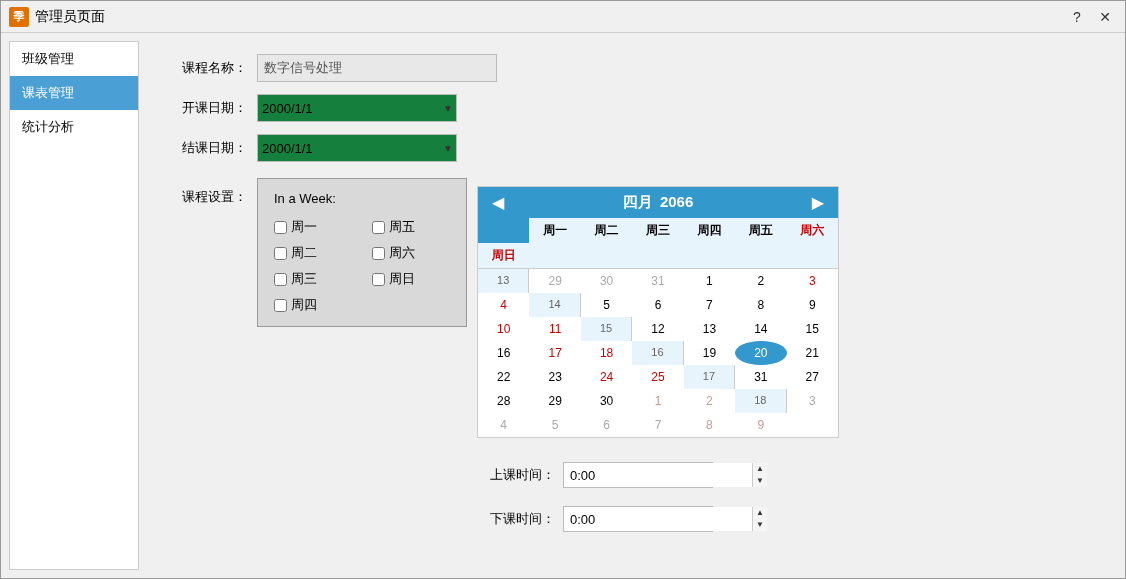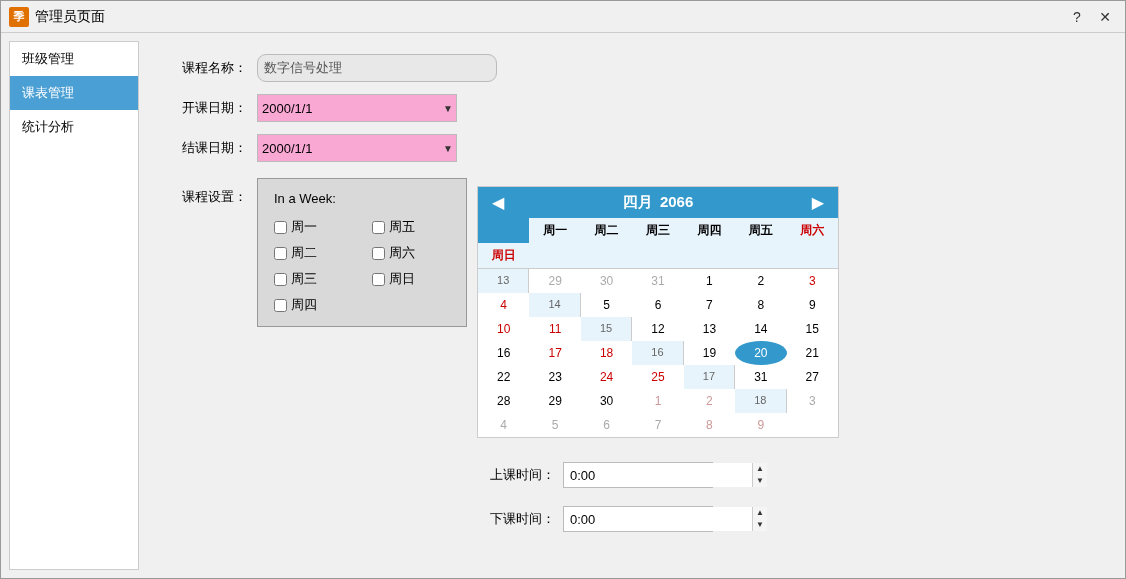--- a/index.html
+++ b/index.html
@@ -120,28 +120,27 @@
       border: 1px solid #bbb;
       background: #fff;
       padding: 2px 6px;
       font-size: 13px;
       outline: none;
     }
 
     .form-input-readonly {
       background: #e8e8e8;
       color: #555;
-      border-radius: 9px;
     }
 
     .form-select {
       width: 200px;
       height: 28px;
       border: 1px solid #bbb;
-      background: #f9a8d4;
+      background: #15803d;
       padding: 2px 4px;
       font-size: 13px;
       outline: none;
       appearance: none;
       -webkit-appearance: none;
       padding-right: 20px;
       cursor: pointer;
       position: relative;
     }
 

